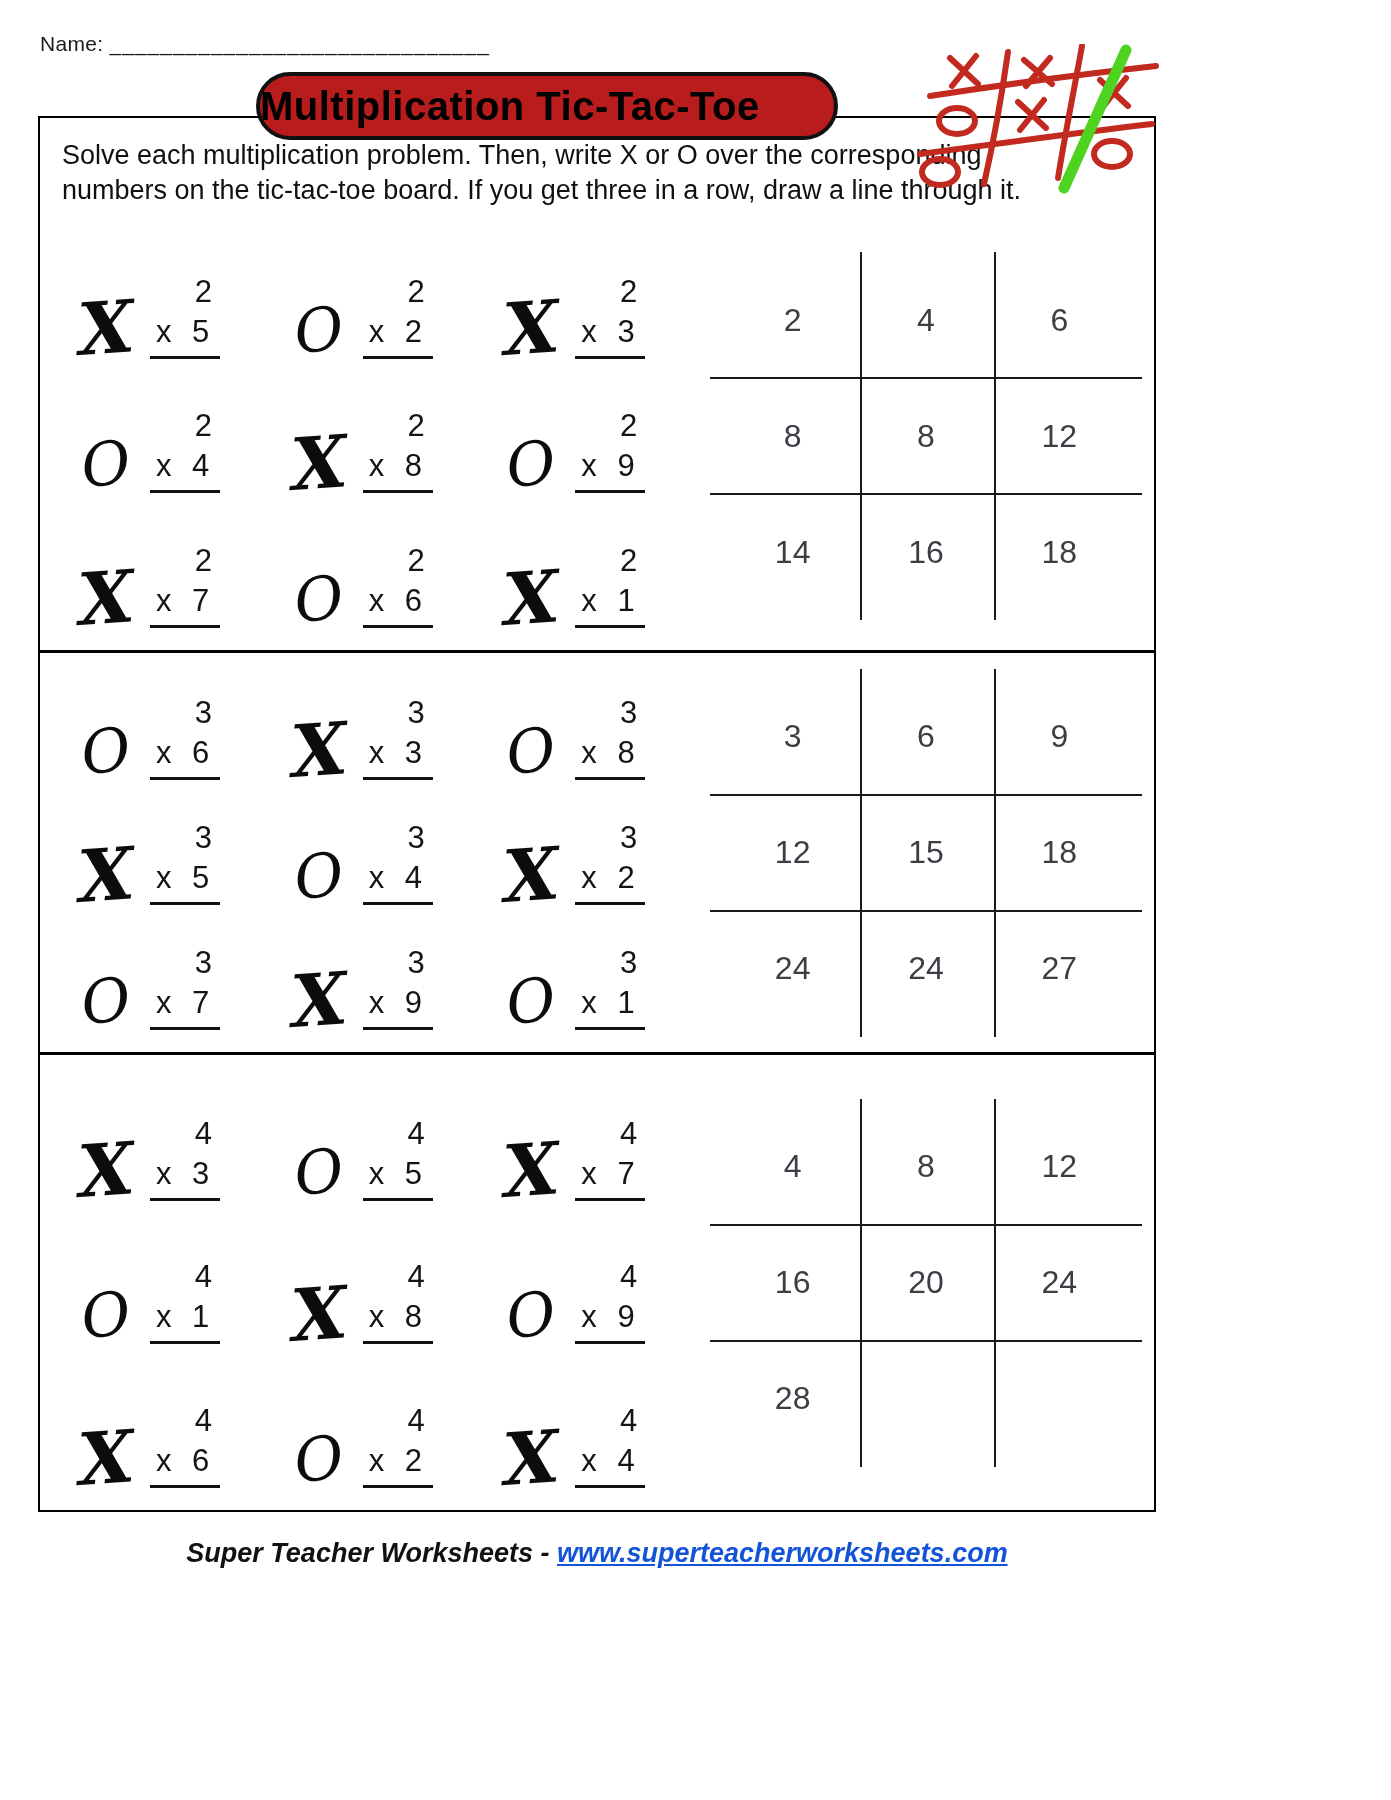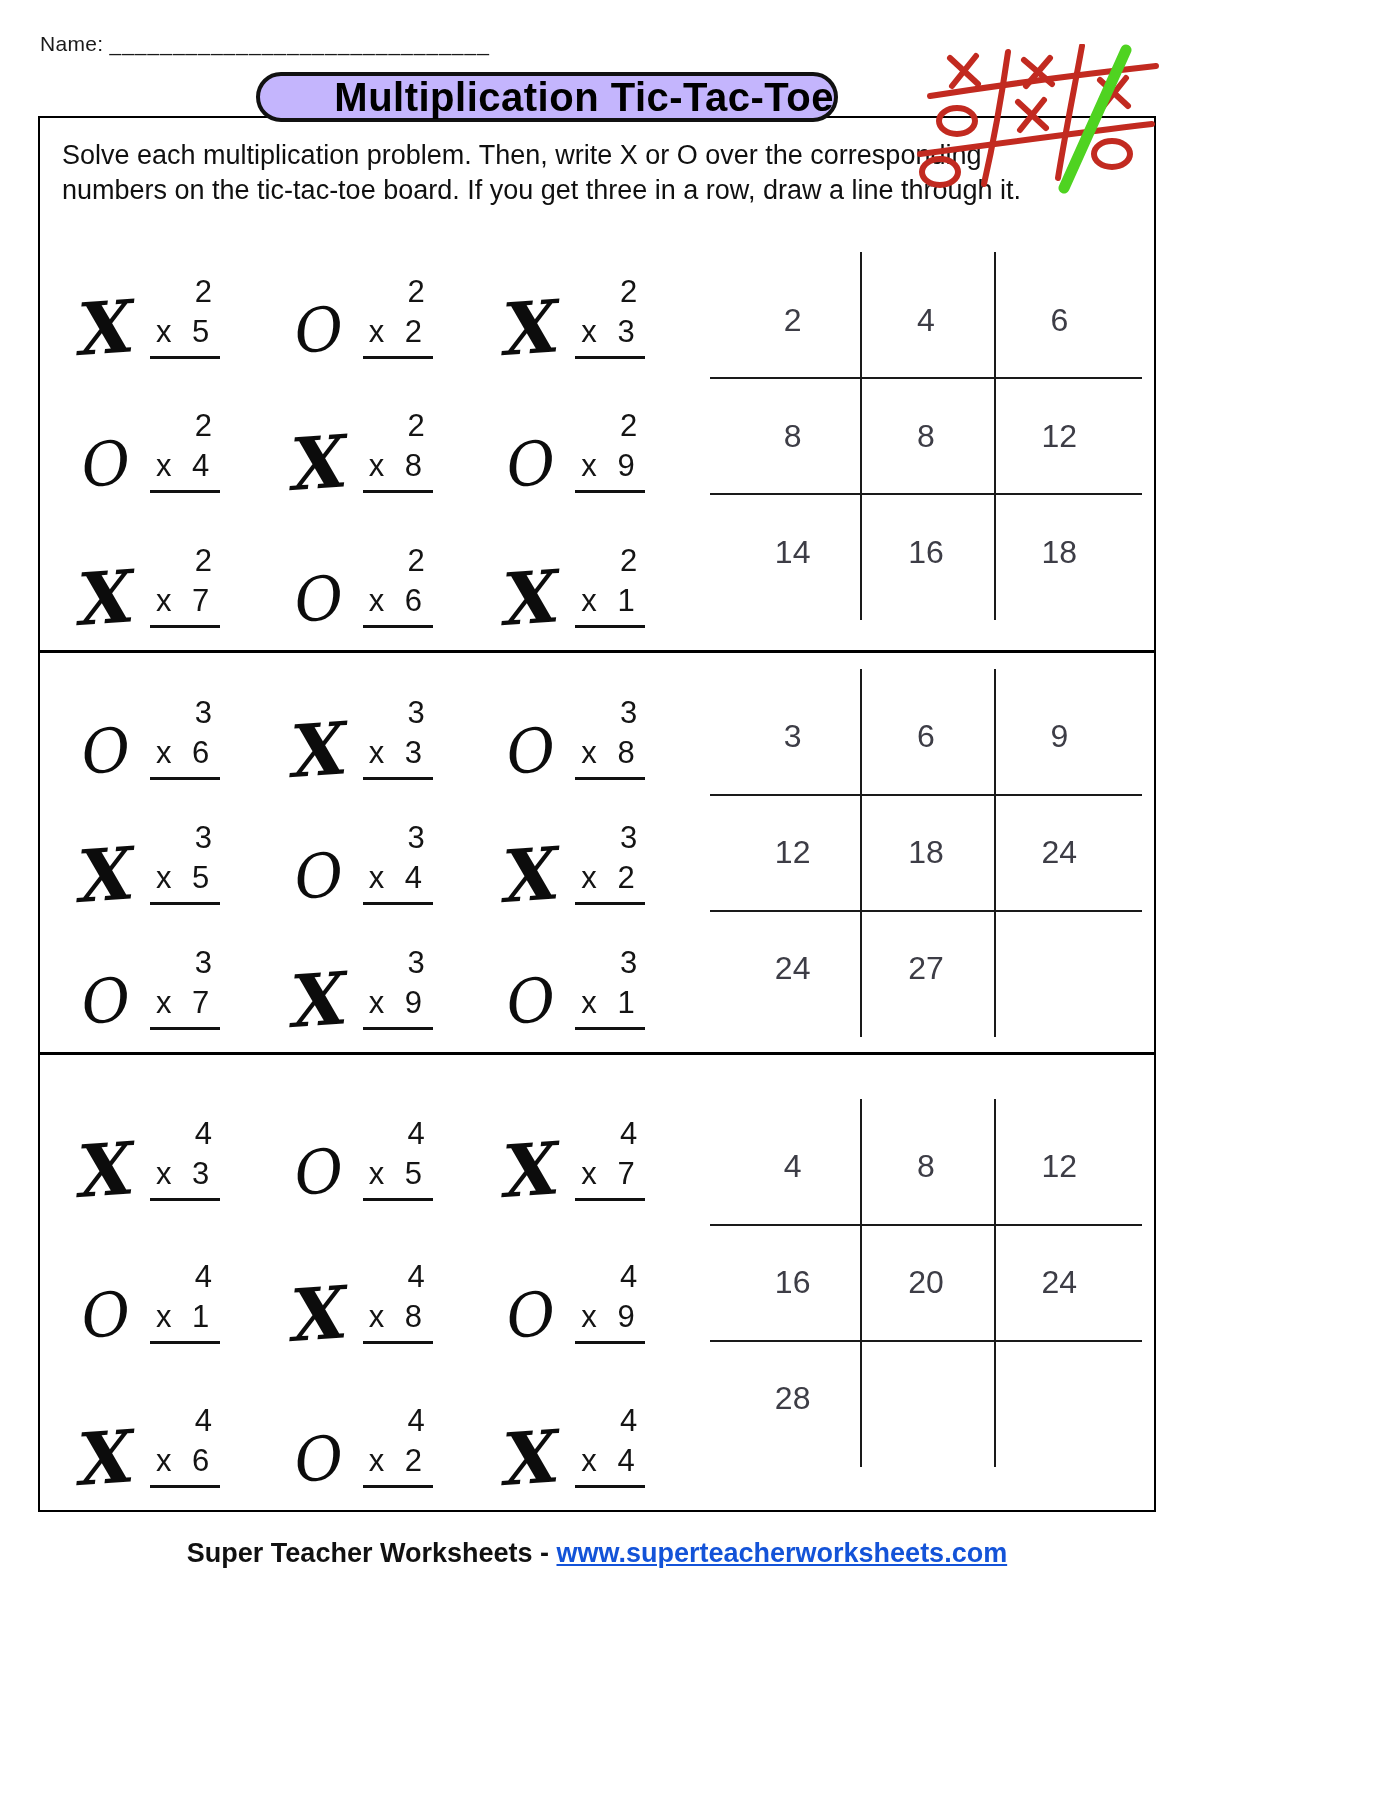--- a/index.html
+++ b/index.html
@@ -6,21 +6,21 @@
   * { margin:0; padding:0; box-sizing:border-box; }
   html,body { background:#ffffff; }
   body { font-family:"Liberation Sans", sans-serif; }
   .page { position:relative; width:1391px; height:1800px; background:#fff; overflow:hidden; }
 
   .name-row { position:absolute; left:40px; top:32px; font-size:21px; color:#1a1a1a; letter-spacing:0.3px; }
   .name-row .blank { letter-spacing:1px; color:#1a1a1a; }
 
   .content-box { position:absolute; left:38px; top:116px; width:1118px; height:1396px; border:2px solid #000; display:flex; flex-direction:column; }
 
-  .title-pill { position:absolute; left:256px; top:72px; width:582px; height:50px; background:#c4b5fd; border:4px solid #111; border-radius:38px; display:flex; align-items:center; justify-content:flex-end; z-index:3; }
+  .title-pill { position:absolute; left:256px; top:72px; width:582px; height:68px; background:#b91c1c; border:4px solid #111; border-radius:38px; display:flex; align-items:center; justify-content:flex-start; z-index:3; }
   .title-pill span { font-size:40px; font-weight:bold; color:#000; letter-spacing:0.5px; }
 
   .doodle { position:absolute; left:912px; top:44px; z-index:2; }
 
   .instructions { height:104px; padding:20px 24px 0 22px; font-size:27px; color:#101010; line-height:1.3; }
 
   .section { display:flex; }
   .section + .section { border-top:3px solid #000; }
   .sec1 { height:428px; }
   .sec2 { height:402px; }
@@ -38,21 +38,21 @@
   .board-wrap { width:456px; display:flex; align-items:center; justify-content:center; }
   .board { position:relative; width:400px; height:348px; }
   .gline { position:absolute; background:#1a1a1a; }
   .gv { width:2px; top:-10px; height:368px; }
   .gv1 { left:134px; } .gv2 { left:268px; }
   .gh { height:2px; left:-16px; width:432px; }
   .gh1 { top:115px; } .gh2 { top:231px; }
   .cells { position:absolute; left:0; top:0; right:0; bottom:0; display:grid; grid-template-columns:repeat(3,1fr); grid-template-rows:repeat(3,1fr); }
   .cell { display:flex; align-items:center; justify-content:center; font-size:32px; color:#3d3d46; }
 
-  .footer { position:absolute; left:38px; top:1538px; width:1118px; text-align:center; font-size:27px; font-weight:bold; color:#111; }
+  .footer { position:absolute; left:38px; top:1538px; width:1118px; text-align:center; font-size:27px; font-weight:bold; font-style:italic; color:#111; }
   .footer a { color:#1353d8; text-decoration:underline; }
 </style>
 </head>
 <body>
 
 <div class="page">
 
   <div class="name-row">
     <span>Name:</span>
     <span class="blank">______________________________</span>
@@ -243,20 +243,21 @@
         <div class="board">
           <div class="gline gv gv1"></div>
           <div class="gline gv gv2"></div>
           <div class="gline gh gh1"></div>
           <div class="gline gh gh2"></div>
           <div class="cells">
             <div class="cell">3</div>
             <div class="cell">6</div>
             <div class="cell">9</div>
             <div class="cell">12</div>
+            <div class="cell">15</div>
             <div class="cell">18</div>
             <div class="cell">24</div>
             <div class="cell">24</div>
             <div class="cell">27</div>
           </div>
         </div>
       </div>
     </div>
 
     <div class="section sec3">

